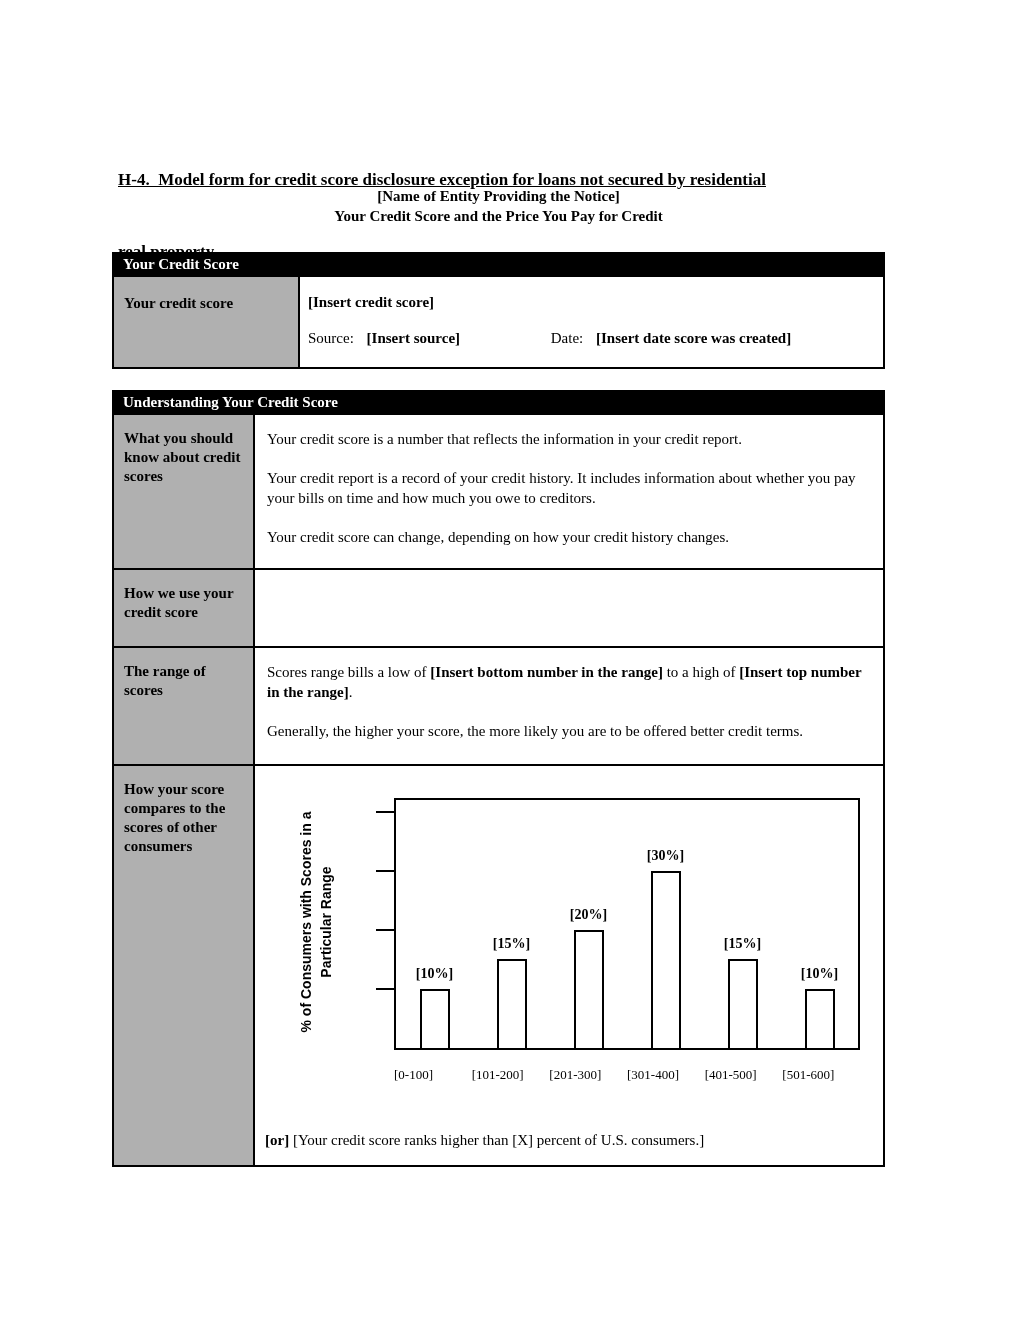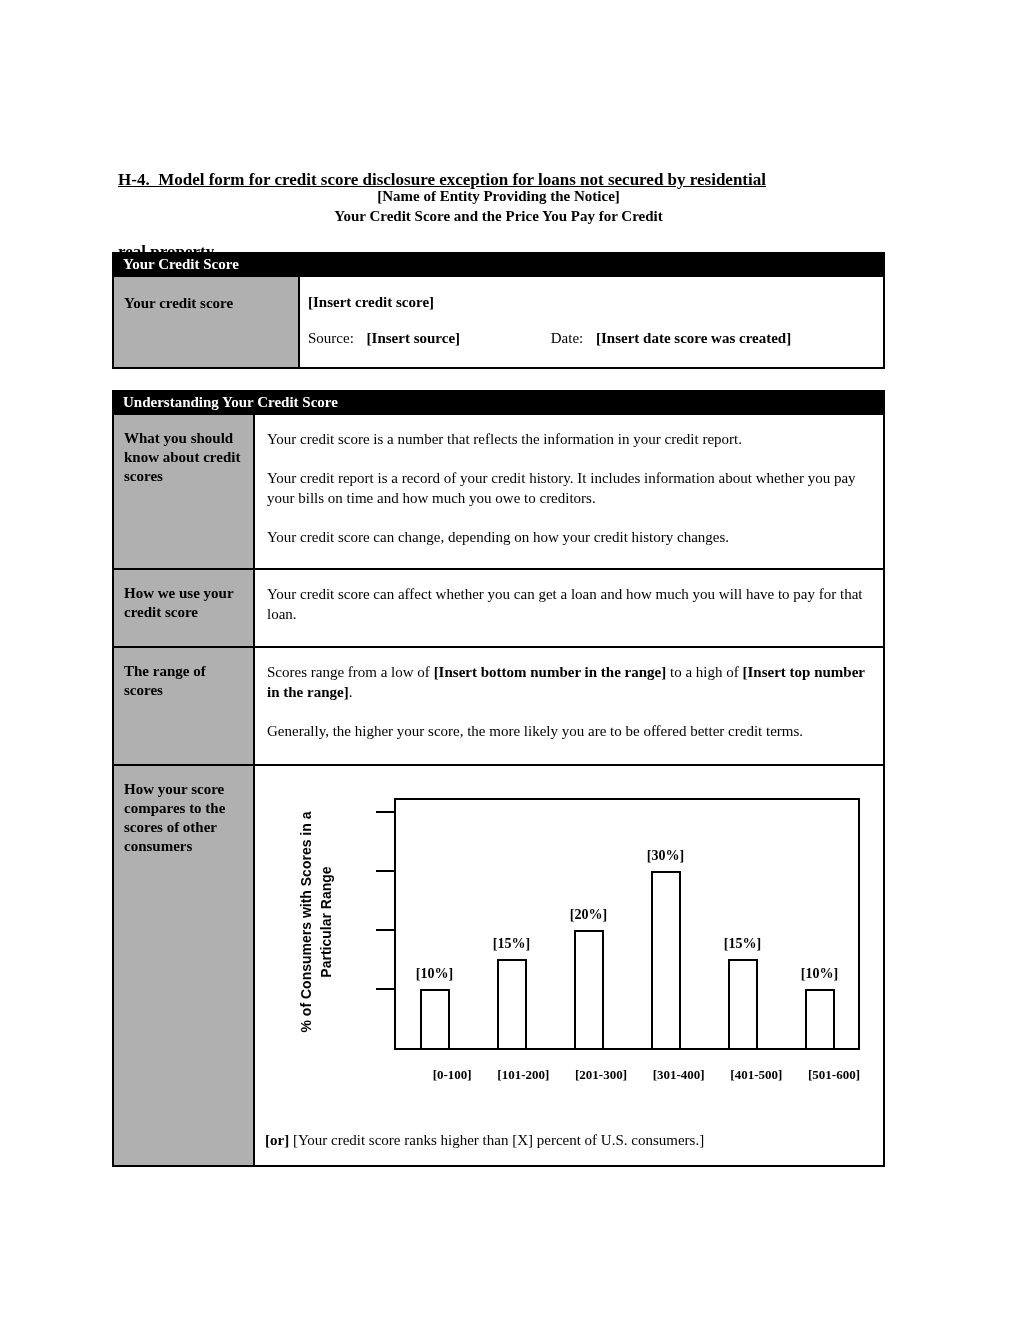--- a/index.html
+++ b/index.html
@@ -97,21 +97,21 @@
     font-family: "Liberation Serif", "DejaVu Serif", serif;
   }
   .bar {
     width: 30px; background: #fff;
     border: 2px solid #000; border-bottom: none;
   }
   .chart-xlabels {
     position: absolute; left: 139px; top: 299px; width: 466px;
     display: flex;
   }
-  .xlab { flex: 1 1 0; text-align: right; font-size: 13px; font-weight: bold; }
+  .xlab { flex: 1 1 0; text-align: left; font-size: 13px; font-weight: normal; }
   .chart-xtitle {
     position: absolute; left: 139px; top: 337px; width: 466px;
     text-align: center;
     font-family: "Liberation Sans", "DejaVu Sans", sans-serif;
     font-size: 14px; font-weight: bold;
   }
   .or-line {
     position: absolute; left: 10px; top: 364px;
     font-size: 15px;
   }
@@ -156,29 +156,26 @@
     <div class="tlabel">What you should know about credit scores</div>
     <div class="tcell">
       <p>Your credit score is a number that reflects the information in your credit report.</p>
       <p>Your credit report is a record of your credit history.  It includes information about whether you pay your bills on time and how much you owe to creditors.</p>
       <p>Your credit score can change, depending on how your credit history changes.</p>
     </div>
   </div>
 
   <div class="trow row-use">
     <div class="tlabel">How we use your credit score</div>
-    <div class="tcell">
-      <p>Your credit score can affect whether you can get a loan and how much you will have to pay for that loan.</p>
-    </div>
   </div>
 
   <div class="trow row-range">
     <div class="tlabel">The range of scores</div>
     <div class="tcell">
-      <p><span>Scores range from a low of </span><span class="b">[Insert bottom number in the range]</span><span> to a high of </span><span class="b">[Insert top number in the range]</span><span>.</span></p>
+      <p><span>Scores range bills a low of </span><span class="b">[Insert bottom number in the range]</span><span> to a high of </span><span class="b">[Insert top number in the range]</span><span>.</span></p>
       <p>Generally, the higher your score, the more likely you are to be offered better credit terms.</p>
     </div>
   </div>
 
   <div class="trow row-compare">
     <div class="tlabel">How your score compares to the scores of other consumers</div>
     <div class="tcell chart-cell">
       <div class="chart-ylabel">
         <div>% of Consumers with Scores in a</div>
         <div>Particular Range</div>

